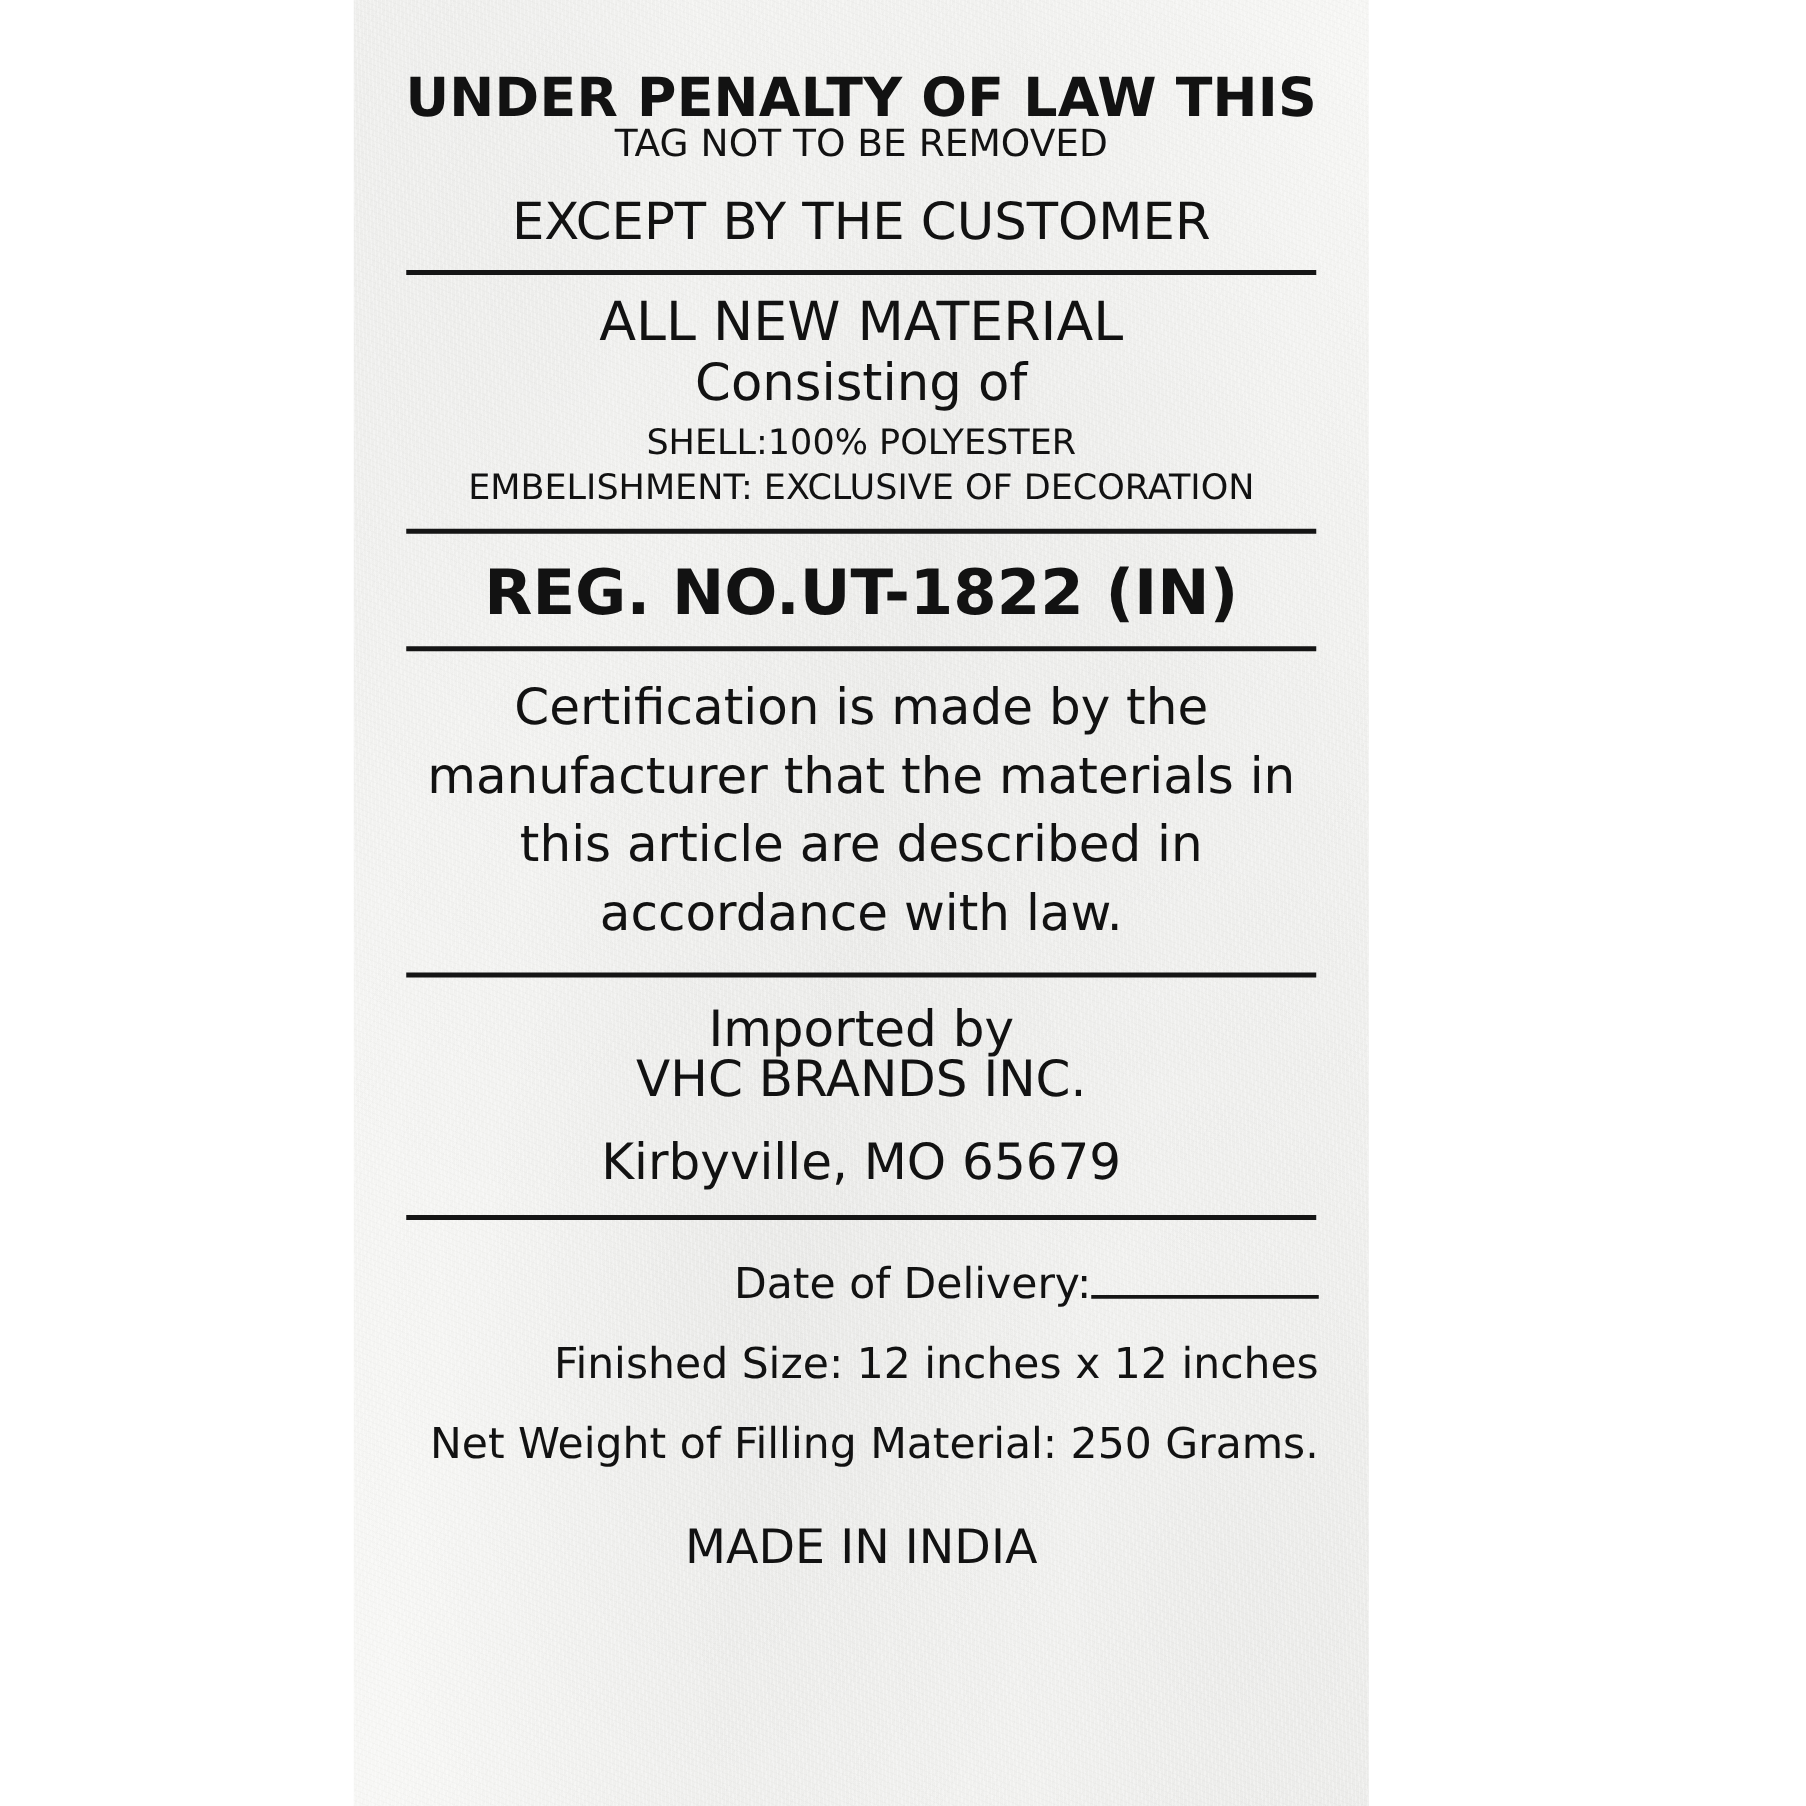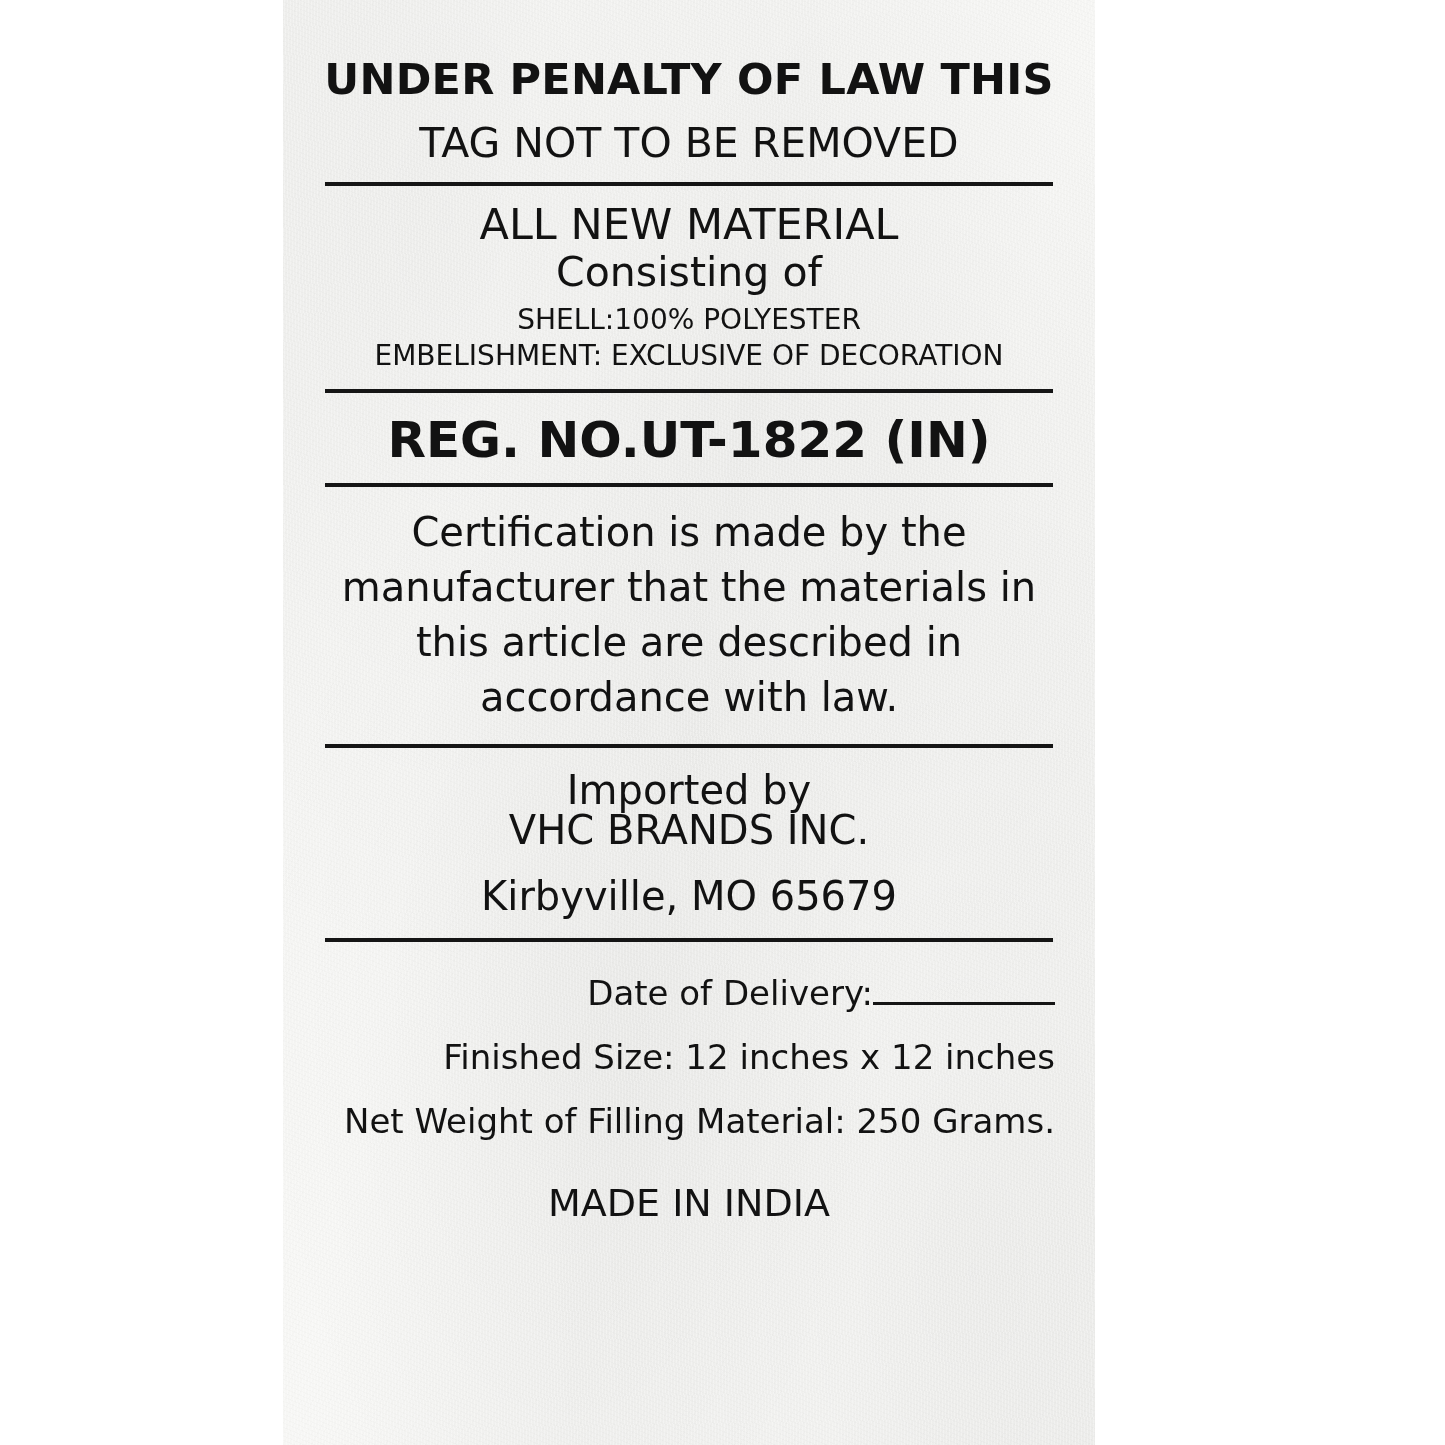--- a/index.html
+++ b/index.html
@@ -49,23 +49,22 @@
 
   .hdr-1 {
     font-weight: bold;
     font-size: 43px;
     letter-spacing: 0.2px;
     line-height: 1.0;
     margin-top: 58px;
     white-space: nowrap;
   }
   .hdr-2 {
-    font-size: 41px;
+    font-size: 30px;
     line-height: 1.0;
-    margin-top: 22px;
   }
   .hdr-3 {
     font-size: 41px;
     line-height: 1.0;
     margin-top: 26px;
   }
 
   .rule {
     height: 0;
     border-top: 4px solid #151515;
@@ -148,20 +147,21 @@
 </head>
 <body>
 
 <div id="law-tag">
   <div id="paper-texture"></div>
 
   <div id="tag-inner">
 
     <div class="hdr-1">UNDER PENALTY OF LAW THIS</div>
     <div class="hdr-2">TAG NOT TO BE REMOVED</div>
+    <div class="hdr-3">EXCEPT BY THE CUSTOMER</div>
 
     <div class="rule"></div>
 
     <div class="mat-title">ALL NEW MATERIAL</div>
     <div class="mat-sub">Consisting of</div>
     <div class="mat-line first">SHELL:100% POLYESTER</div>
     <div class="mat-line">EMBELISHMENT: EXCLUSIVE OF DECORATION</div>
 
     <div class="rule"></div>
 

